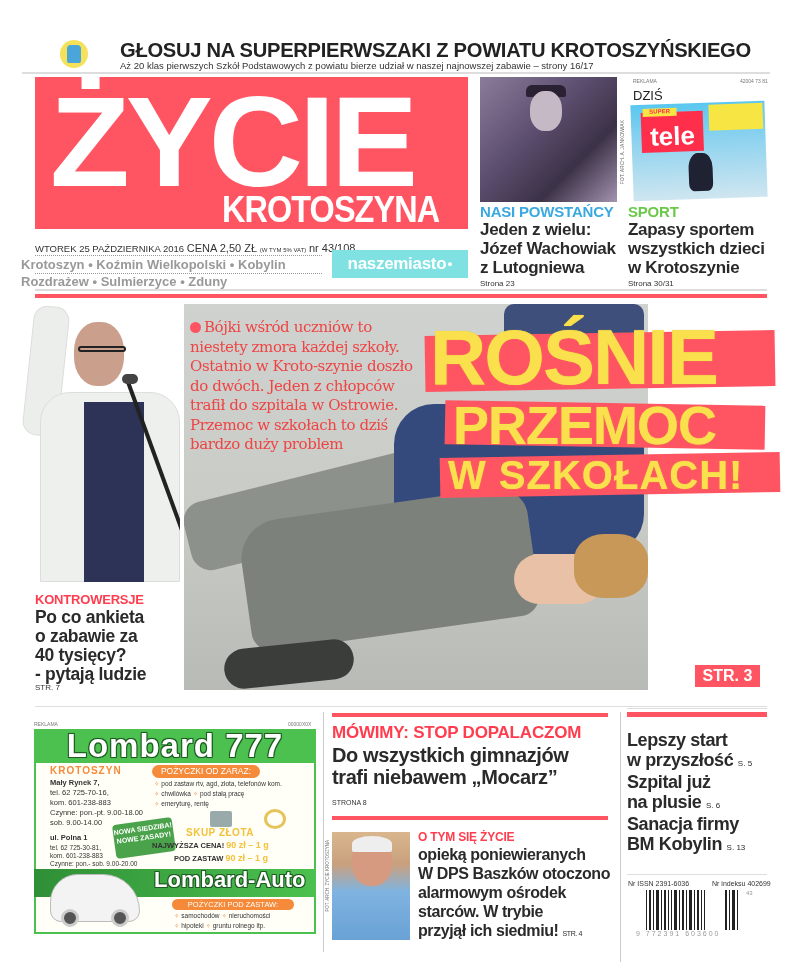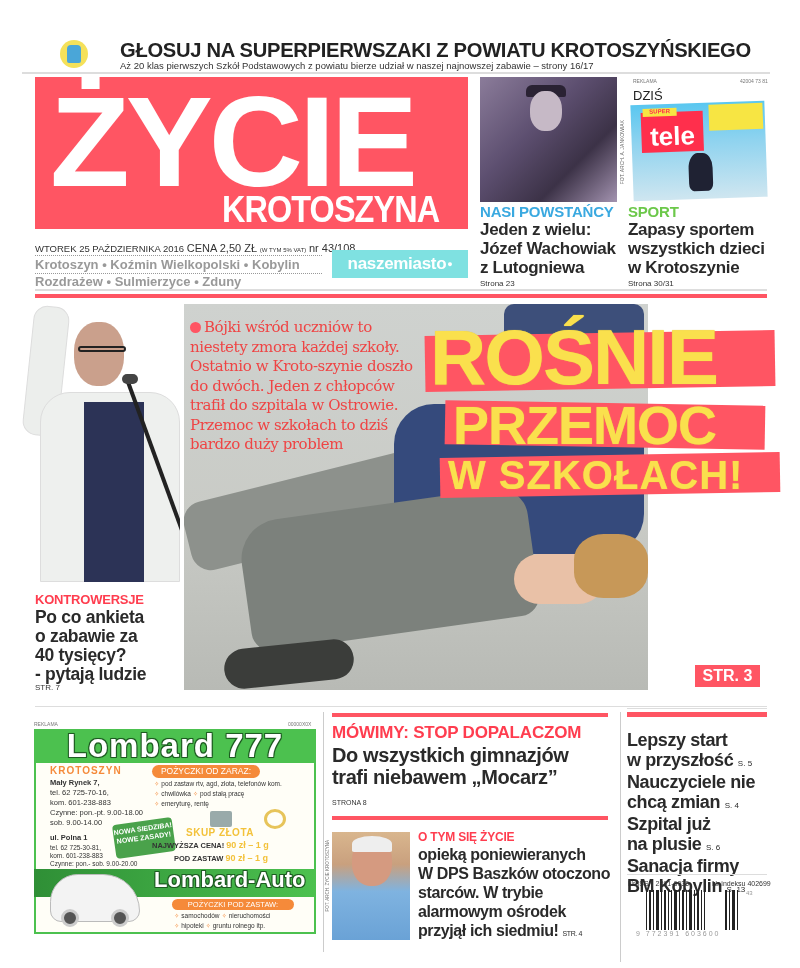--- a/index.html
+++ b/index.html
@@ -16,21 +16,21 @@
   
   .masthead { left: 35px; top: 77px; width: 433px; height: 152px; background: #ff5563; }
   .mast-zycie { left: 50px; top: 78px; font-size: 128px; font-weight: 700; color: #fff; letter-spacing: -4px; line-height: 1; transform: scaleX(1.02); transform-origin: left; }
   .mast-krot { left: 222px; top: 192px; font-size: 36px; font-weight: 700; color: #fff; letter-spacing: -1px; line-height: 1; transform: scaleX(0.9); transform-origin:left; }
 
   .dateline { left: 35px; top: 242px; font-size: 9.5px; color: #333; white-space: nowrap; }
   .dateline .price { font-size: 11px; }
   .dateline .vat { font-size: 6px; }
   .dateline .nr { font-size: 11px; }
   .dl-rule { left: 35px; width: 287px; height: 1px; border-top: 1px dotted #999; }
-  .towns { left: 35px; font-size: 13px; font-weight: 700; color: #999; white-space: nowrap; }
+  .towns { left: 21px; font-size: 13px; font-weight: 700; color: #999; white-space: nowrap; }
   .nasze { left: 332px; top: 250px; width: 136px; height: 28px; background: #7fe1e1; color: #fff; font-weight: 700; font-size: 17px; display:flex; align-items:center; justify-content:center; letter-spacing: -0.3px; }
   .red-rule { height: 4px; background: #ff5563; }
   .grey-rule { height: 2px; background: #ddd; }
 
   
   .photo-sailor { left: 480px; top: 77px; width: 137px; height: 125px; background: linear-gradient(135deg,#8b7c9a 0%,#5d4f70 40%,#3c3247 70%,#a393b0 100%); }
   .photo-sailor .face { position:absolute; left:50px; top:14px; width:32px; height:40px; background:#c6b9c6; border-radius: 45%; }
   .photo-sailor .hat { position:absolute; left:46px; top:8px; width:40px; height:12px; background:#2a2233; border-radius: 6px 6px 2px 2px; }
   .photo-credit-v { left: 619px; top: 120px; font-size: 5px; color:#666; writing-mode: vertical-rl; transform: rotate(180deg); }
   .ad-label-small { font-size: 5px; color: #777; }
@@ -248,39 +248,35 @@
 
 <div class="abs old-man">
     <div class="head"></div>
     <div class="hair"></div>
   </div>
 <div class="abs" style="left:325px;top:840px;font-size:4.5px;color:#777;writing-mode:vertical-rl;transform:rotate(180deg)">FOT. ARCH. ŻYCIE KROTOSZYNA</div>
 <div class="abs kicker" style="left:418px;top:830px;color:#ff3d4f;font-size:12px">O TYM SIĘ ŻYCIE</div>
 <div class="abs bottom-head" style="left:418px;top:845px;font-size:16px;line-height:19px;white-space:nowrap">
   <div>opieką poniewieranych</div>
   <div>W DPS Baszków otoczono</div>
+  <div>alarmowym ośrodek</div>
   <div>starców. W trybie</div>
-  <div>alarmowym ośrodek</div>
   <div><span>przyjął ich siedmiu!</span> <span style="font-size:7px;font-weight:400">STR. 4</span></div>
 </div>
 
 <div class="abs col-divider" style="left:620px;top:712px;height:250px"></div>
 
 <div class="abs grey-rule" style="left:627px;top:708px;width:140px;height:1px"></div>
 <div class="abs red-rule" style="left:627px;top:712px;width:140px;height:5px"></div>
 <div class="abs" style="left:627px;top:731px">
   <div class="side-list-item">
       <div>Lepszy start</div>
       <div><span>w przyszłość</span> <span class="pg">S. 5</span></div>
     </div>
   <div class="side-list-item">
-      <div>Nauczyciele nie</div>
-      <div><span>chcą zmian</span> <span class="pg">S. 4</span></div>
-    </div>
-  <div class="side-list-item">
       <div>Szpital już</div>
       <div><span>na plusie</span> <span class="pg">S. 6</span></div>
     </div>
   <div class="side-list-item">
       <div>Sanacja firmy</div>
       <div><span>BM Kobylin</span> <span class="pg">S. 13</span></div>
     </div>
 </div>
 <div class="abs grey-rule" style="left:627px;top:874px;width:140px;height:1px"></div>
 

